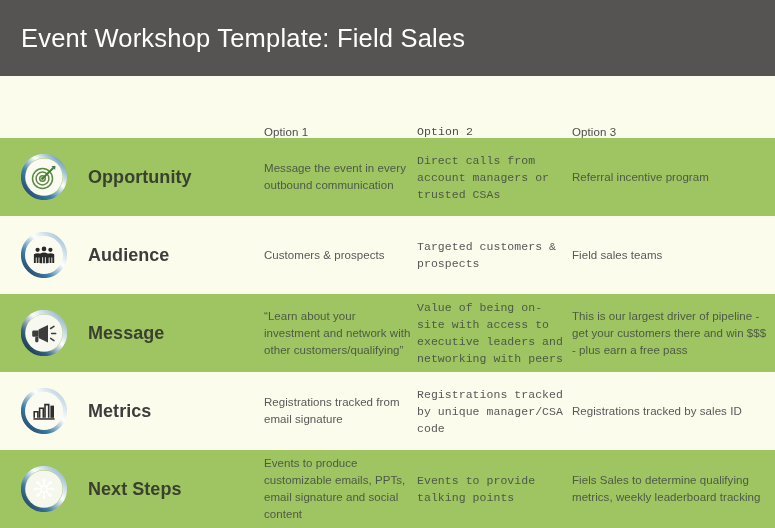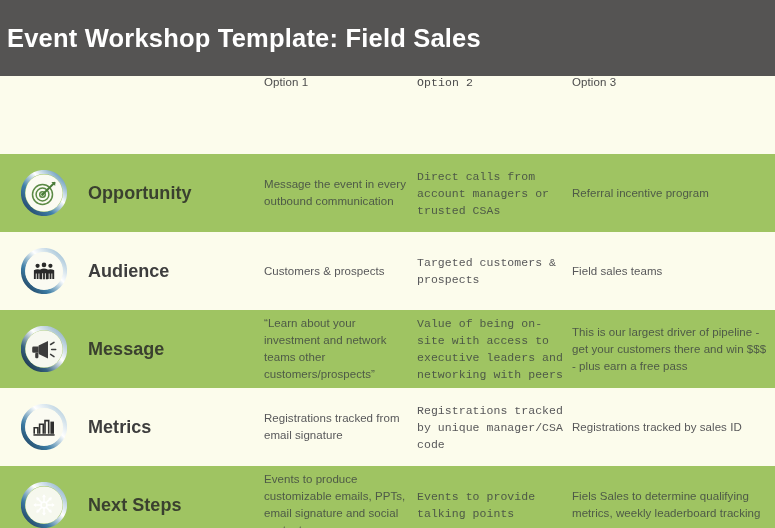--- a/index.html
+++ b/index.html
@@ -28,44 +28,44 @@
     left: 0; top: 0;
     width: 775px;
     height: 76px;
     background: #555453;
     display: flex;
     align-items: center;
   }
   .title-text {
     color: #FFFFFF;
     font-size: 25.5px;
-    font-weight: 700;
+    font-weight: 400;
     letter-spacing: 0.2px;
-    padding-left: 7px;
+    padding-left: 21px;
     line-height: 1.1;
     white-space: nowrap;
   }
 
   
   .table {
     position: absolute;
     left: 0; top: 76px;
     width: 775px;
     height: 452px;
   }
 
   .row {
     display: flex;
     width: 775px;
     box-sizing: border-box;
   }
   .row.header-row {
-    height: 78px;
+    height: 62px;
     background: #FCFCEC;
-    align-items: flex-start;
+    align-items: flex-end;
   }
   .row.band {
     height: 78px;
   }
   .row.band.green  { background: #9FC462; }
   .row.band.cream  { background: #FCFCEC; border-radius: 24px; }
   .row.band.last   { height: 78px; }
 
   
   .col-icon {
@@ -254,21 +254,21 @@
               <path d="M30.6 23.6h4.1"></path>
               <path d="M29.6 28.4l3.4 2.2"></path>
             </g>
           </svg>
         </span>
       </div>
       <div class="col-label">
         <span class="label-text">Message</span>
       </div>
       <div class="col-opt o1">
-        <span class="cell-text cell-inner">“Learn about your investment and network teams other customers/prospects”</span>
+        <span class="cell-text cell-inner">“Learn about your investment and network with other customers/qualifying”</span>
       </div>
       <div class="col-opt o2">
         <span class="cell-text cell-inner">Value of being on-site with access to executive leaders and networking with peers</span>
       </div>
       <div class="col-opt o3">
         <span class="cell-text cell-inner">This is our largest driver of pipeline - get your customers there and win $$$ - plus earn a free pass</span>
       </div>
     </div>
 
     <div class="row band cream">

